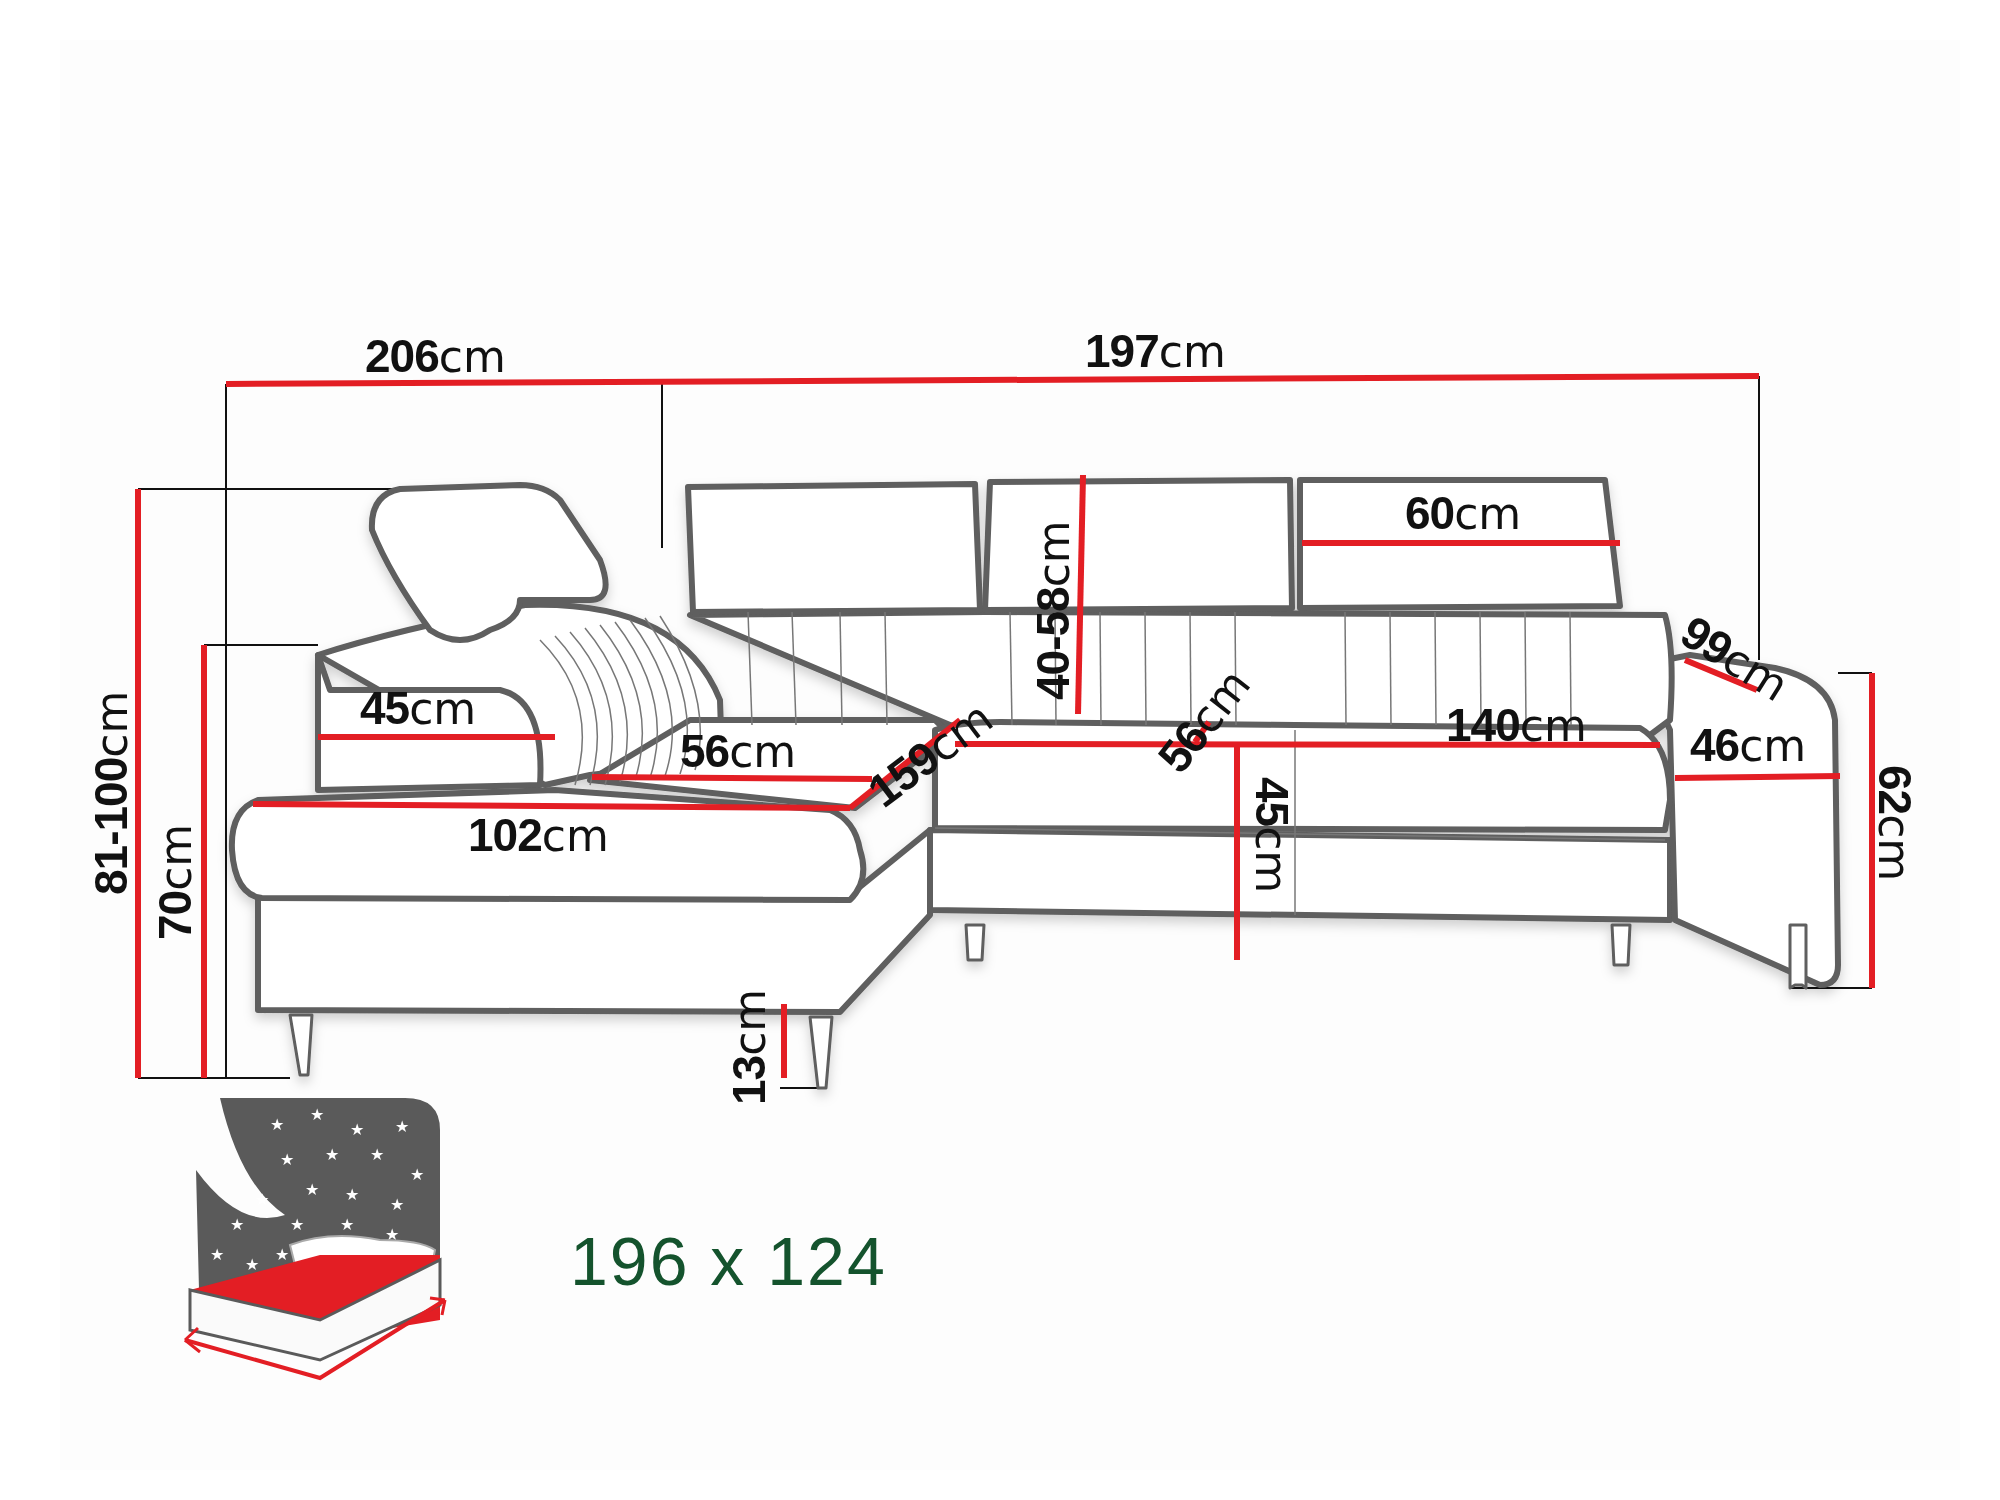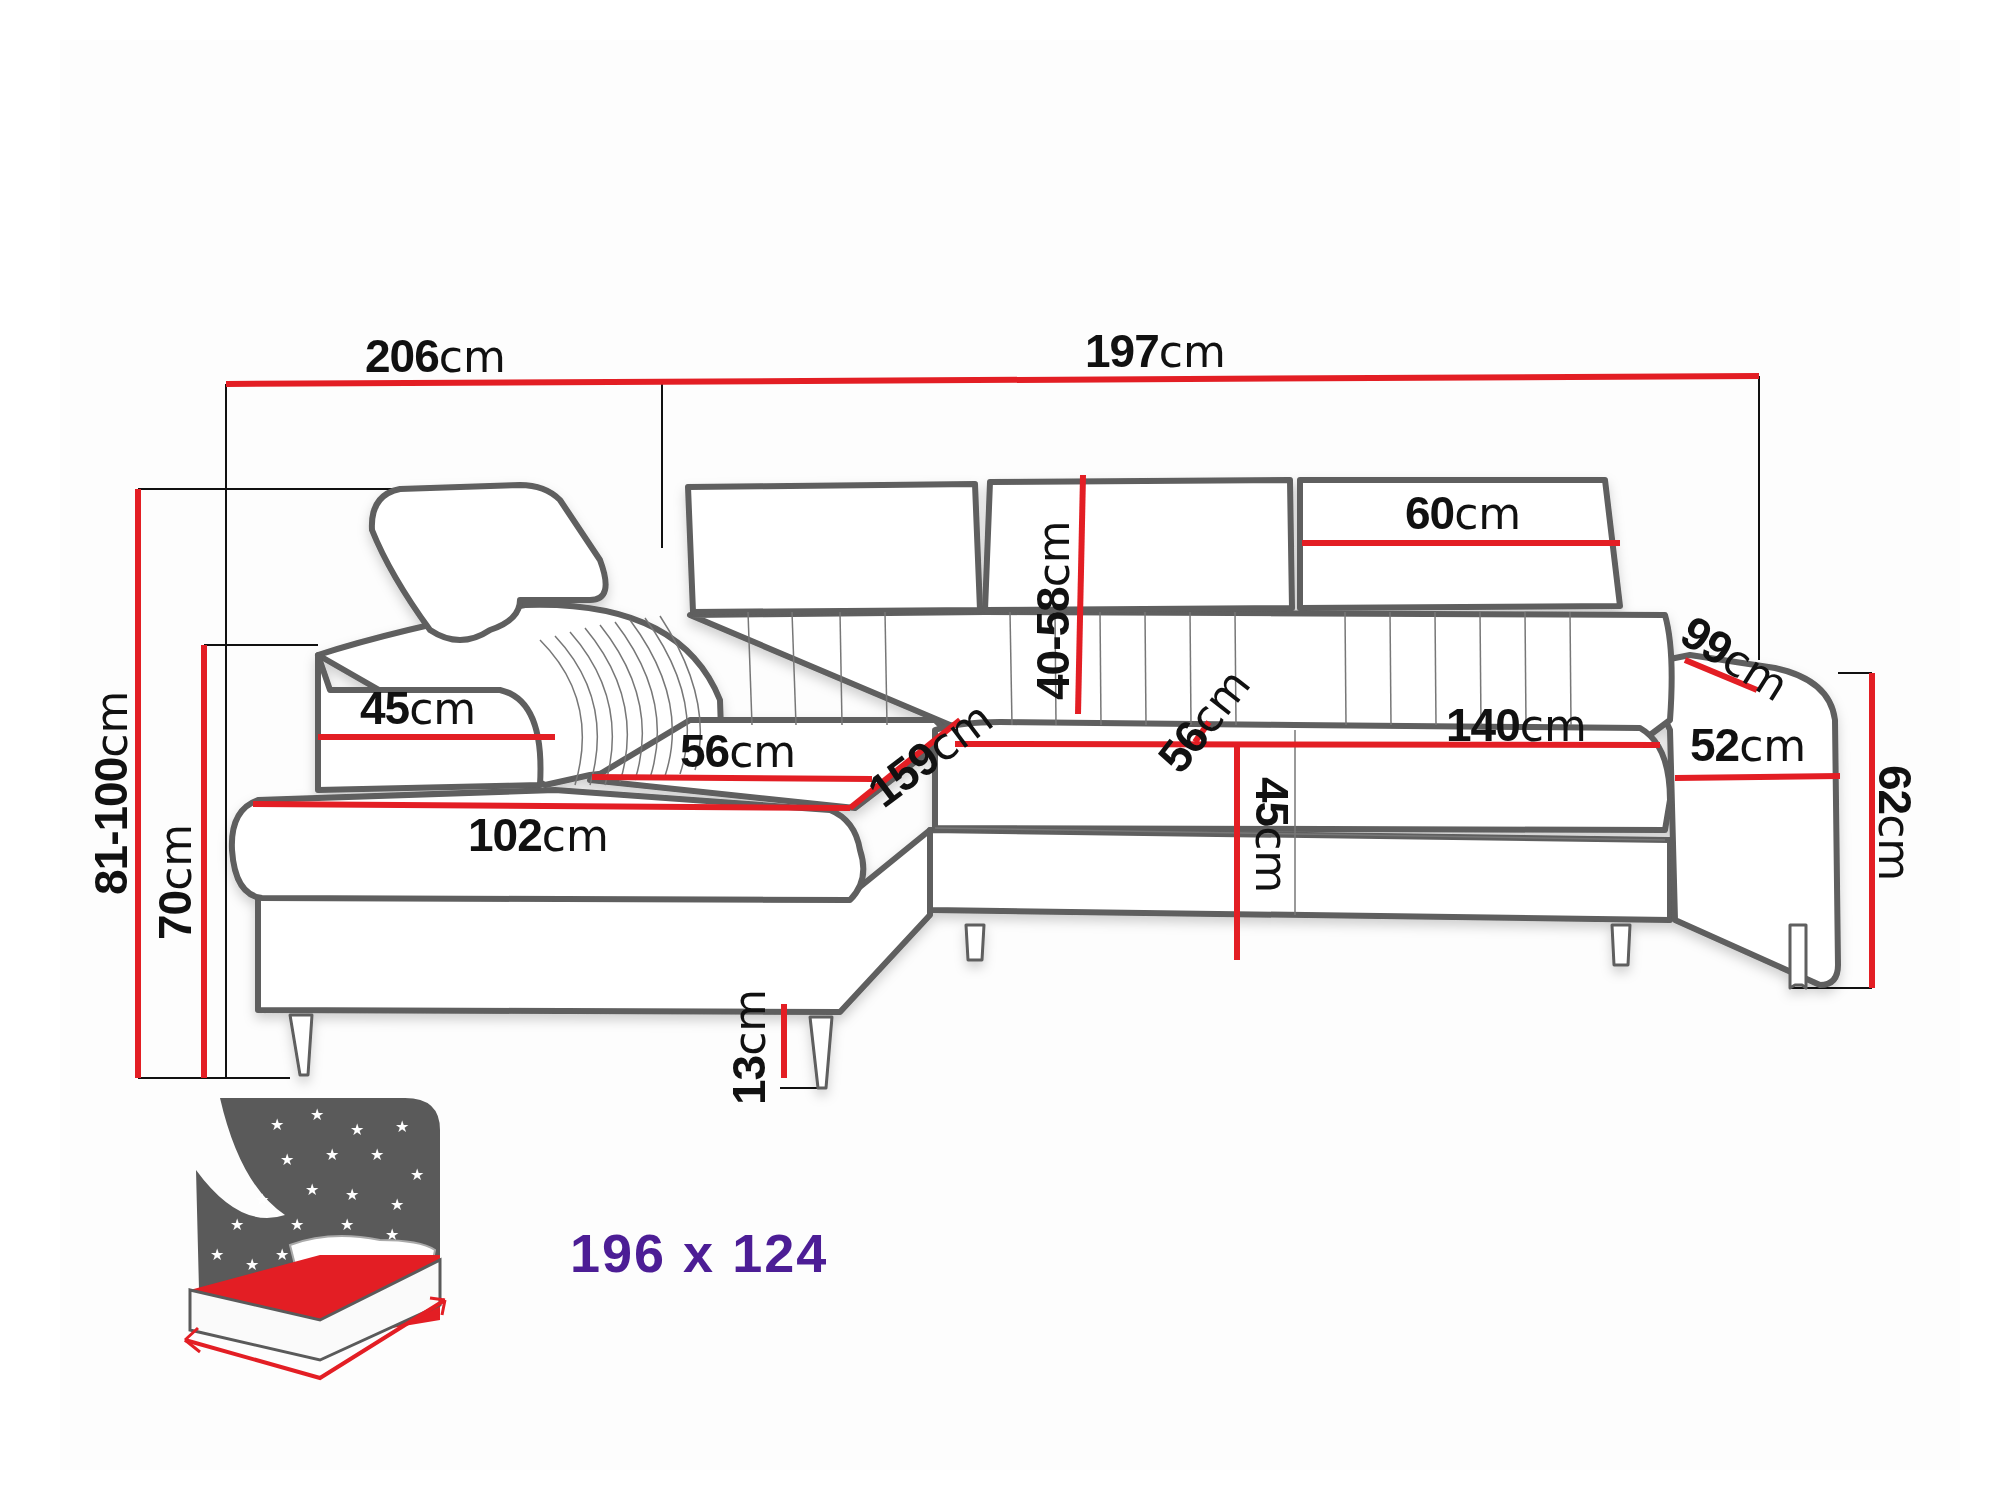--- a/index.html
+++ b/index.html
@@ -5,22 +5,22 @@
   html, body { margin: 0; padding: 0; background: #ffffff; }
   body { width: 2000px; height: 1500px; position: relative; overflow: hidden;
          font-family: "Liberation Sans", "DejaVu Sans", sans-serif; }
   .panel { position: absolute; left: 60px; top: 40px; width: 1900px; height: 1430px; background: #fdfdfd; }
   svg.drawing { position: absolute; left: 0; top: 0; width: 2000px; height: 1500px; }
   .dim { position: absolute; white-space: nowrap; color: #111; font-size: 46px; line-height: 1; letter-spacing: -1px; }
   .dim .num { font-weight: bold; }
   .dim .unit { font-weight: normal; font-family: "DejaVu Sans", sans-serif; font-size: 44px; letter-spacing: 0; }
   .rot-ccw { transform-origin: left top; transform: rotate(-90deg); }
   .rot-cw { transform-origin: left top; transform: rotate(90deg); }
-  .bed-label { position: absolute; left: 570px; top: 1222px; font-size: 54px; font-weight: bold;
-               color: #4c1d95; font-family: "Liberation Sans", sans-serif; letter-spacing: 2px; }
+  .bed-label { position: absolute; left: 570px; top: 1222px; font-size: 68px; font-weight: normal;
+               color: #14532d; font-family: "Liberation Sans", sans-serif; letter-spacing: 2px; }
 </style>
 </head>
 <body>
 
 <div class="panel"></div>
 
 <svg class="drawing" viewBox="0 0 2000 1500">
   <defs>
     <filter id="sh" x="-5%" y="-5%" width="110%" height="115%">
       <feDropShadow dx="0" dy="6" stdDeviation="6" flood-color="#000" flood-opacity="0.18"></feDropShadow>
@@ -188,21 +188,21 @@
 <div class="dim" style="left:1446px; top:702px;">
   <span class="num">140</span><span class="unit">cm</span>
 </div>
 <div class="dim rot-cw" style="left:1295px; top:777px;">
   <span class="num">45</span><span class="unit">cm</span>
 </div>
 <div class="dim" style="left:1698px; top:608px; transform-origin:left top; transform:rotate(32deg);">
   <span class="num">99</span><span class="unit">cm</span>
 </div>
 <div class="dim" style="left:1690px; top:722px;">
-  <span class="num">52</span><span class="unit">cm</span>
+  <span class="num">46</span><span class="unit">cm</span>
 </div>
 <div class="dim rot-cw" style="left:1918px; top:765px;">
   <span class="num">62</span><span class="unit">cm</span>
 </div>
 <div class="dim rot-ccw" style="left:726px; top:1105px;">
   <span class="num">13</span><span class="unit">cm</span>
 </div>
 
 <div class="bed-label">196 x 124</div>
 

